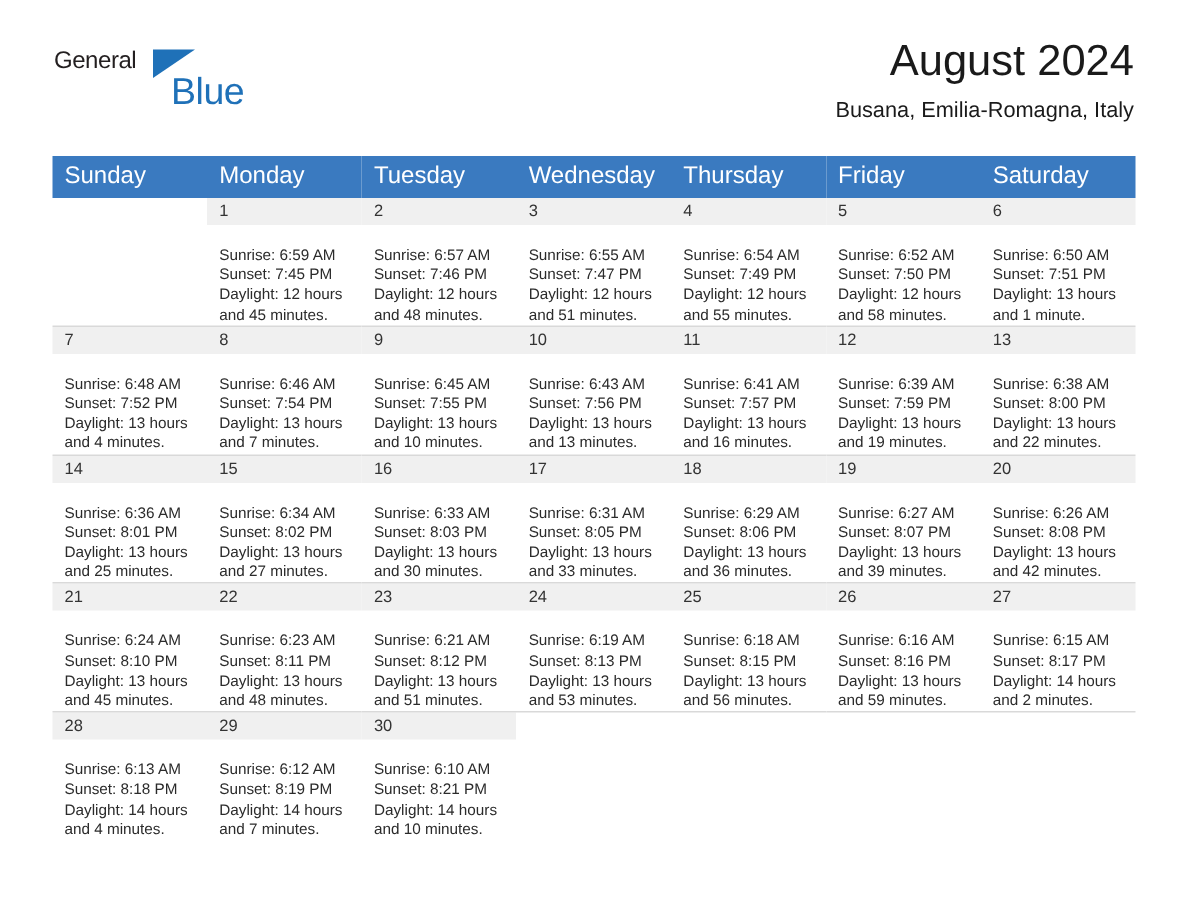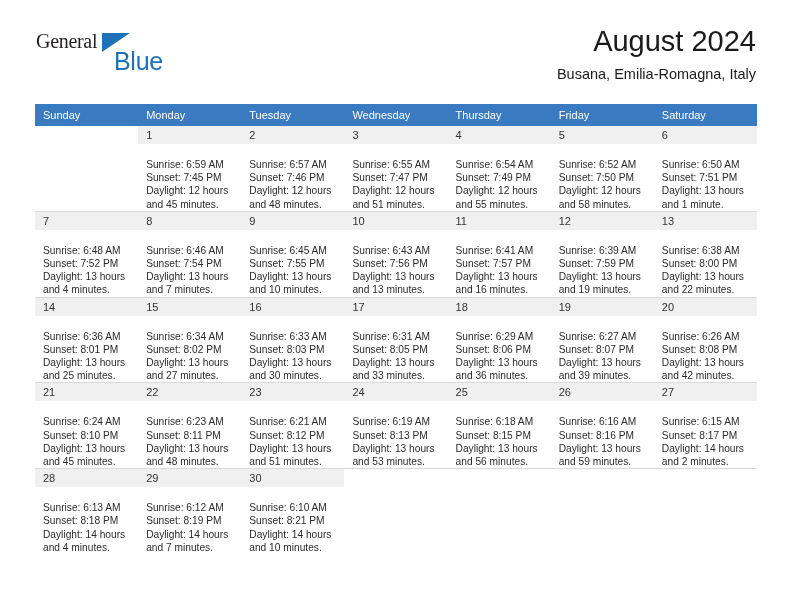--- a/index.html
+++ b/index.html
@@ -28,29 +28,28 @@
     padding: 0 35px;
   }
   .logo {
     position: absolute;
     left: 36px;
     top: 28px;
     width: 200px;
     height: 52px;
   }
   .logo-general {
-    font-size: 20px;
+    font-size: 16px;
     letter-spacing: -0.3px;
     color: #231f20;
     line-height: 26px;
     display: block;
     position: absolute;
     left: 0;
     top: 0;
-    font-family: Liberation Serif, serif;
   }
   .logo-tri {
     position: absolute;
     left: 66px;
     top: 5px;
     width: 0;
     height: 0;
     border-left: 28px solid #1f71b8;
     border-bottom: 19px solid transparent;
   }
@@ -90,21 +89,21 @@
     position: absolute;
     left: 35px;
     top: 104px;
     width: 722px;
     border-collapse: collapse;
     table-layout: fixed;
   }
   .calendar th {
     background: #3a7ac0;
     color: #ffffff;
-    font-size: 11px;
+    font-size: 16px;
     font-weight: normal;
     text-align: left;
     padding: 5px 0 5px 8px;
     height: 12px;
     border: none;
   }
   .calendar td {
     vertical-align: top;
     padding: 0;
     border: none;

